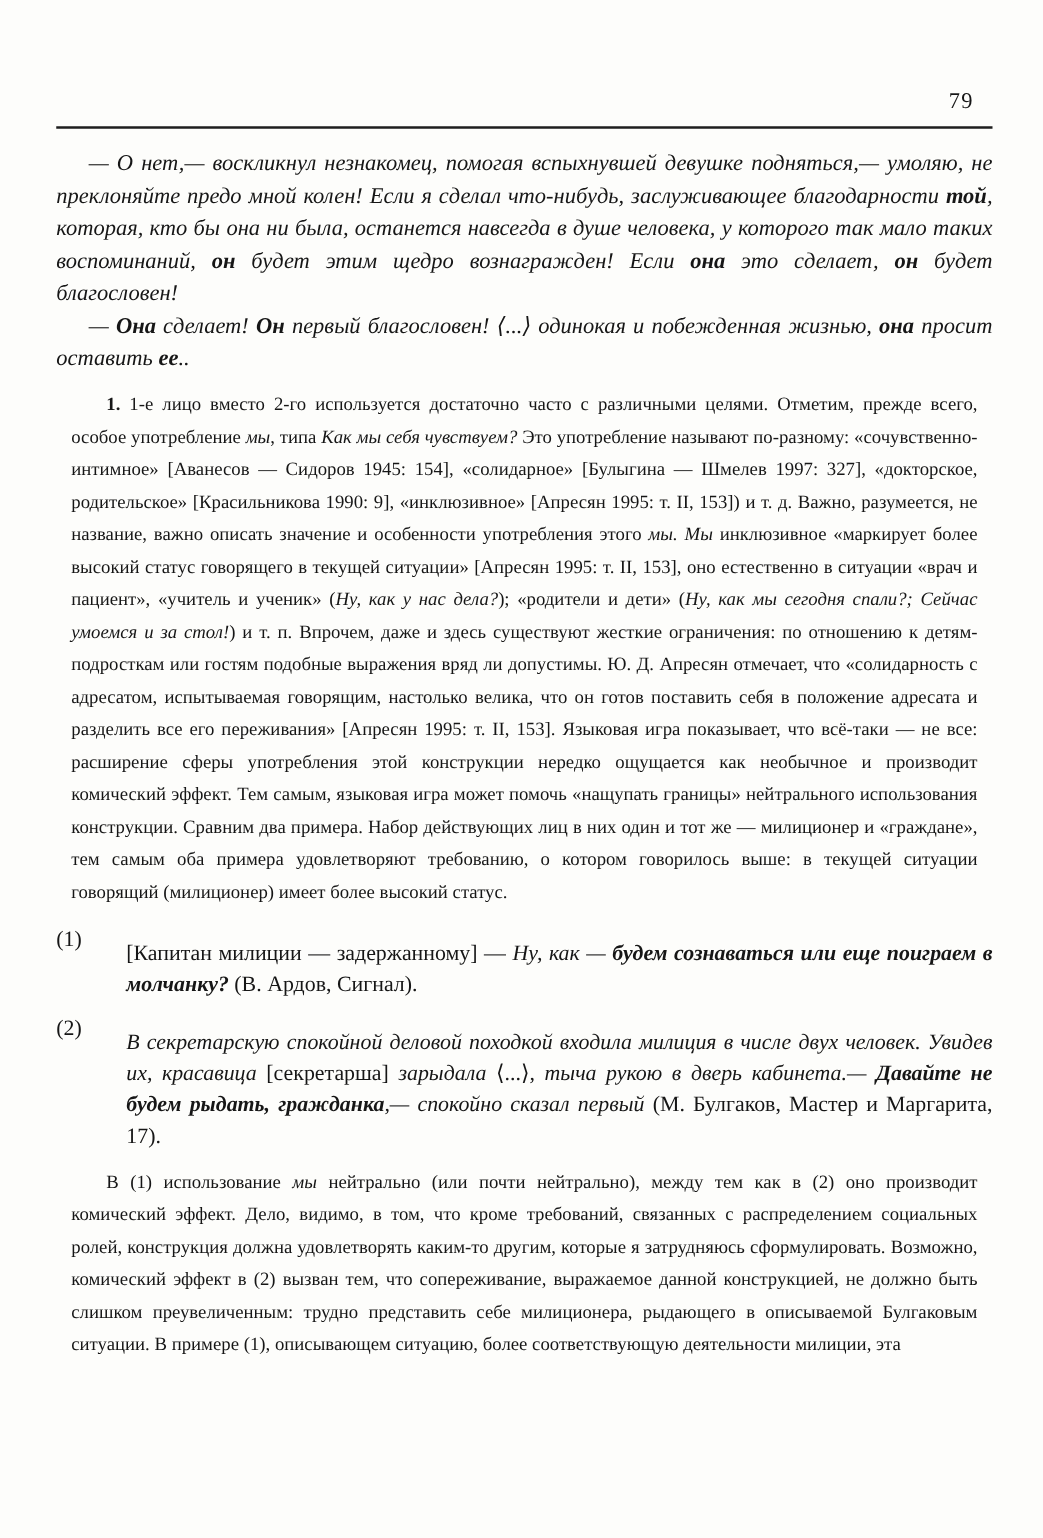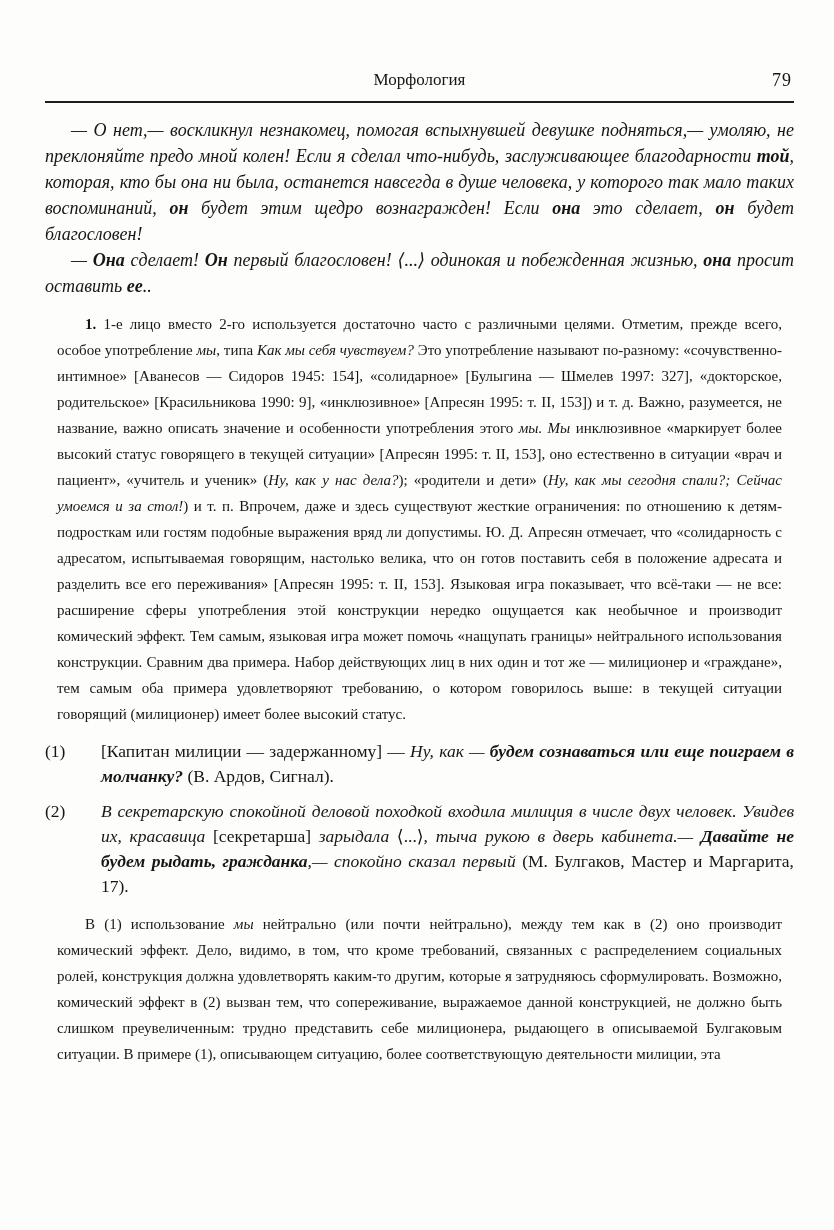--- a/index.html
+++ b/index.html
@@ -28,21 +28,21 @@
     margin-bottom: 14px;
   }
   .rh-title {
     position: absolute;
     left: 0; right: 0;
     text-align: center;
     font-size: 17px;
   }
   .rh-page {
     position: absolute;
-    right: 2px; top: 0;
+    right: 15px; top: 0;
     font-size: 18px;
     letter-spacing: 1px;
   }
   
   .quote-para {
     margin: 0;
     font-style: italic;
     font-size: 18px;
     line-height: 26px;
     text-align: justify;
@@ -72,33 +72,33 @@
     font-size: 17.5px;
     line-height: 25px;
   }
   .example-number {
     flex: 0 0 56px;
     font-style: normal;
   }
   .example-text {
     flex: 1;
     text-align: justify;
+    margin-top: 11px;
   }
   
   .seg-r  { font-style: normal; font-weight: normal; }
   .seg-i  { font-style: italic; }
   .seg-b  { font-weight: bold; font-style: normal; }
   .seg-bi { font-weight: bold; font-style: italic; }
 </style>
 </head>
 <body>
 
 <div class="page">
   <header class="running-head">
-    <span class="rh-title">Морфология</span>
     <span class="rh-page">79</span>
   </header>
   <main class="content">
       <p class="quote-para"><span class="seg-i">— О нет,— воскликнул незнакомец, помогая вспыхнувшей девушке подняться,— умоляю, не преклоняйте предо мной колен! Если я сделал что-нибудь, заслуживающее благодарности </span><span class="seg-bi">той</span><span class="seg-i">, которая, кто бы она ни была, останется навсегда в душе человека, у которого так мало таких воспоминаний, </span><span class="seg-bi">он</span><span class="seg-i"> будет этим щедро вознагражден! Если </span><span class="seg-bi">она</span><span class="seg-i"> это сделает, </span><span class="seg-bi">он</span><span class="seg-i"> будет благословен!</span></p>
       <p class="quote-para"><span class="seg-i">— </span><span class="seg-bi">Она</span><span class="seg-i"> сделает! </span><span class="seg-bi">Он</span><span class="seg-i"> первый благословен! ⟨...⟩ одинокая и побежденная жизнью, </span><span class="seg-bi">она</span><span class="seg-i"> просит оставить </span><span class="seg-bi">ее</span><span class="seg-i">..</span></p>
       <p class="body-para"><span class="seg-b">1.</span><span class="seg-r">  1-е лицо вместо 2-го используется достаточно часто с различными целями. Отметим, прежде всего, особое употребление </span><span class="seg-i">мы</span><span class="seg-r">, типа </span><span class="seg-i">Как мы себя чувствуем?</span><span class="seg-r"> Это употребление называют по-разному: «сочувственно-интимное» [Аванесов — Сидоров 1945: 154], «солидарное» [Булыгина — Шмелев 1997: 327], «докторское, родительское» [Красильникова 1990: 9], «инклюзивное» [Апресян 1995: т. II, 153]) и т. д. Важно, разумеется, не название, важно описать значение и особенности употребления этого </span><span class="seg-i">мы. Мы</span><span class="seg-r"> инклюзивное «маркирует более высокий статус говорящего в текущей ситуации» [Апресян 1995: т. II, 153], оно естественно в ситуации «врач и пациент», «учитель и ученик» (</span><span class="seg-i">Ну, как у нас дела?</span><span class="seg-r">); «родители и дети» (</span><span class="seg-i">Ну, как мы сегодня спали?; Сейчас умоемся и за стол!</span><span class="seg-r">) и т. п. Впрочем, даже и здесь существуют жесткие ограничения: по отношению к детям-подросткам или гостям подобные выражения вряд ли допустимы. Ю. Д. Апресян отмечает, что «солидарность с адресатом, испытываемая говорящим, настолько велика, что он готов поставить себя в положение адресата и разделить все его переживания» [Апресян 1995: т. II, 153]. Языковая игра показывает, что всё-таки — не все: расширение сферы употребления этой конструкции нередко ощущается как необычное и производит комический эффект. Тем самым, языковая игра может помочь «нащупать границы» нейтрального использования конструкции. Сравним два примера. Набор действующих лиц в них один и тот же — милиционер и «граждане», тем самым оба примера удовлетворяют требованию, о котором говорилось выше: в текущей ситуации говорящий (милиционер) имеет более высокий статус.</span></p>
       <div class="example">
         <span class="example-number">(1)</span>
         <div class="example-text"><span class="seg-r">[Капитан милиции — задержанному] — </span><span class="seg-i">Ну, как — </span><span class="seg-bi">будем сознаваться или еще поиграем в молчанку?</span><span class="seg-r"> (В. Ардов, Сигнал).</span></div>
       </div>

